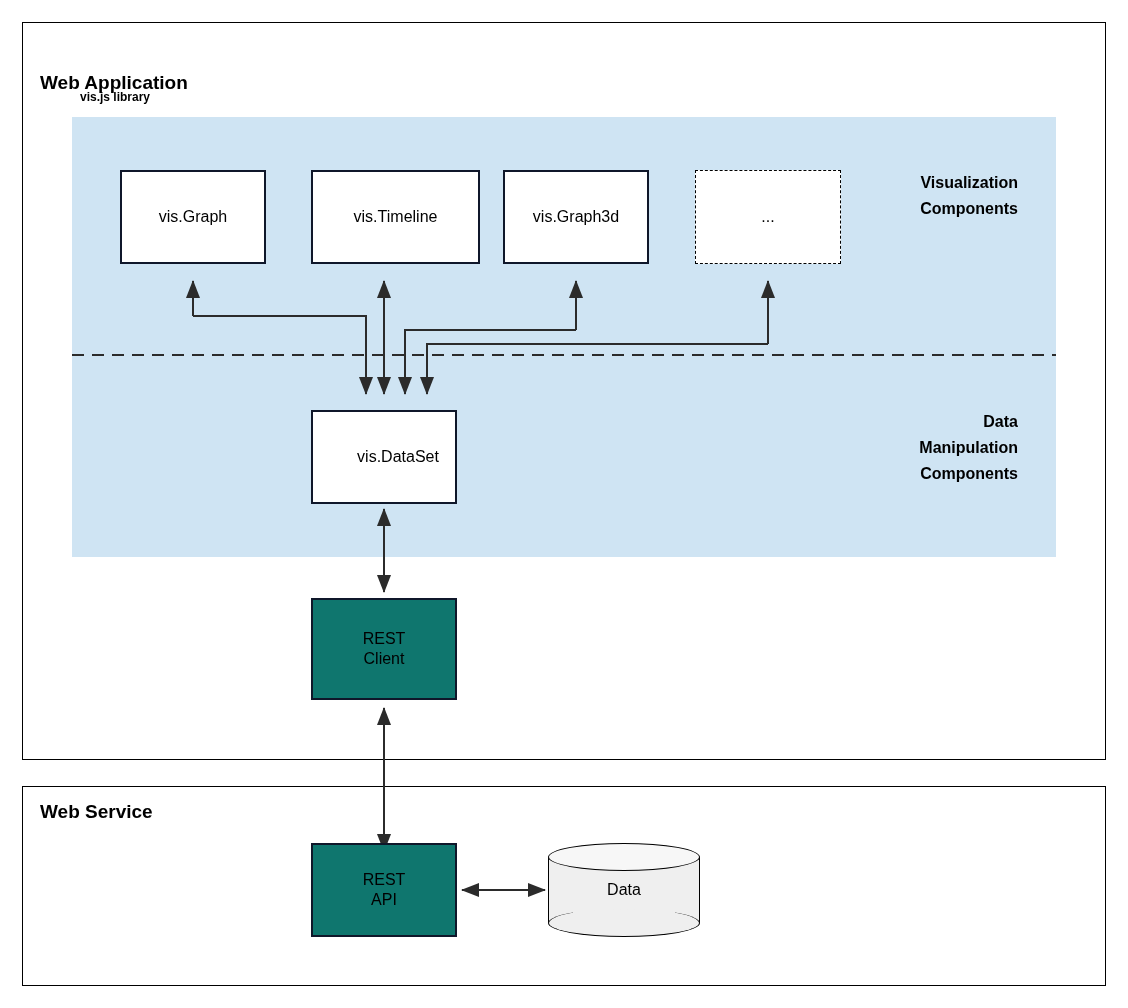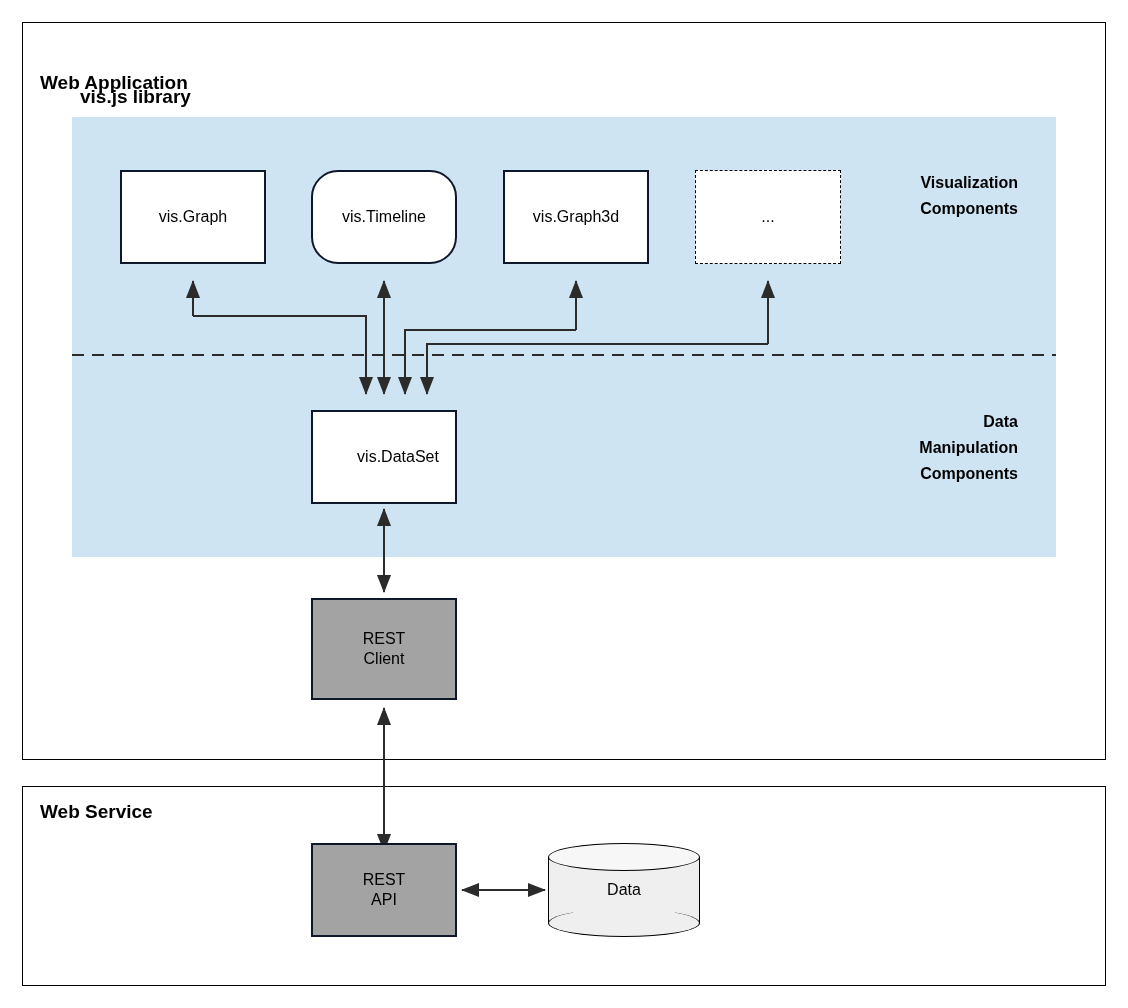--- a/index.html
+++ b/index.html
@@ -27,21 +27,21 @@
   .panel-title {
     position: absolute;
     font-weight: bold;
     font-size: 19px;
     line-height: 22px;
     white-space: nowrap;
   }
   .lib-title {
     position: absolute;
     font-weight: bold;
-    font-size: 19px;
+    font-size: 12px;
     line-height: 18px;
     white-space: nowrap;
   }
   .lib-band {
     position: absolute;
     background: #cfe4f3;
     box-sizing: border-box;
   }
   .node {
     position: absolute;
@@ -53,21 +53,21 @@
     justify-content: center;
     text-align: center;
     font-size: 16px;
     line-height: 20px;
     white-space: pre-line;
   }
   .node.dashed {
     border: 1px dashed #000000;
   }
   .node.gray {
-    background: #a3a3a3;
+    background: #0f766e;
   }
   .band-label {
     position: absolute;
     font-weight: bold;
     font-size: 16px;
     line-height: 26px;
     text-align: right;
     white-space: pre-line;
   }
   .cylinder {
@@ -174,21 +174,21 @@
 
       <path d="M505,890 L462,890" marker-end="url(#arrow)"></path>
       <path d="M505,890 L545,890" marker-end="url(#arrow)"></path>
     </g>
 
     <line x1="72" y1="355" x2="1056" y2="355" stroke="#2b2b2b" stroke-width="2" stroke-dasharray="12 8"></line>
   </svg>
 
   <div class="node" style="left:120px; top:170px; width:146px; height:94px;">vis.Graph</div>
 
-  <div class="node" style="left:311px; top:170px; width:146px; height:94px;border-radius:27px;">vis.Timeline</div>
+  <div class="node" style="left:311px; top:170px; width:169px; height:94px;">vis.Timeline</div>
 
   <div class="node" style="left:503px; top:170px; width:146px; height:94px;">vis.Graph3d</div>
 
   <div class="node dashed" style="left:695px; top:170px; width:146px; height:94px;">...</div>
 
   <div class="node" style="left:311px; top:410px; width:146px; height:94px;padding-left:28px;">vis.DataSet</div>
 
   <div class="node gray" style="left:311px; top:598px; width:146px; height:102px;">REST
 Client</div>
 

